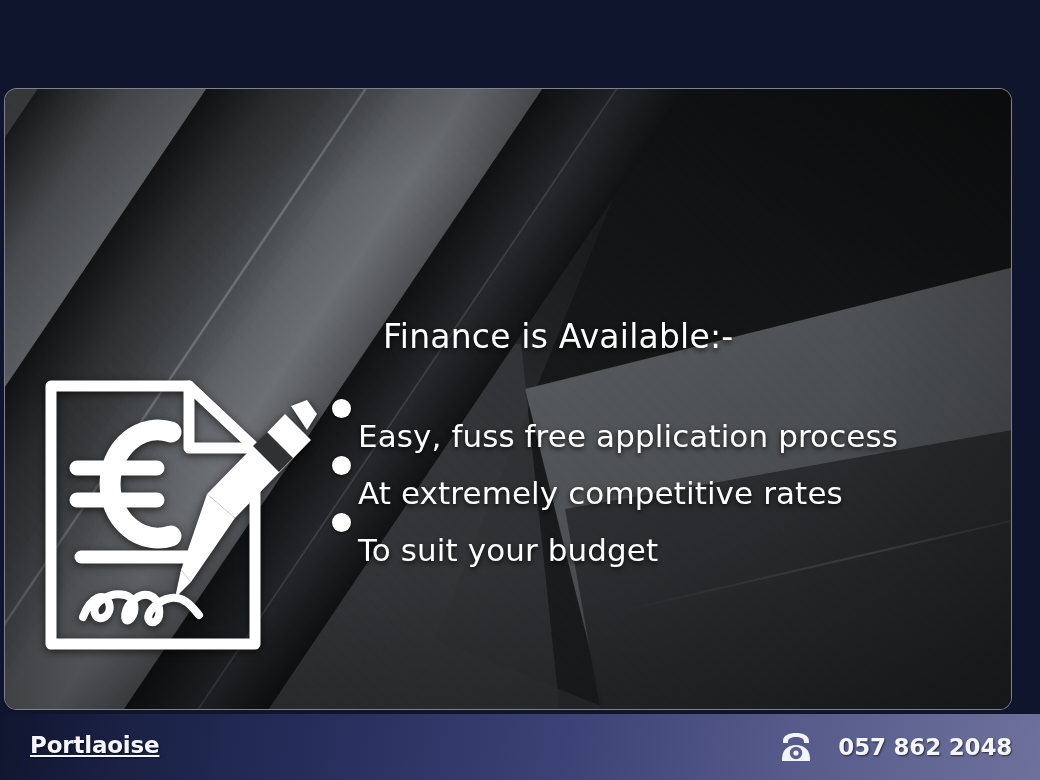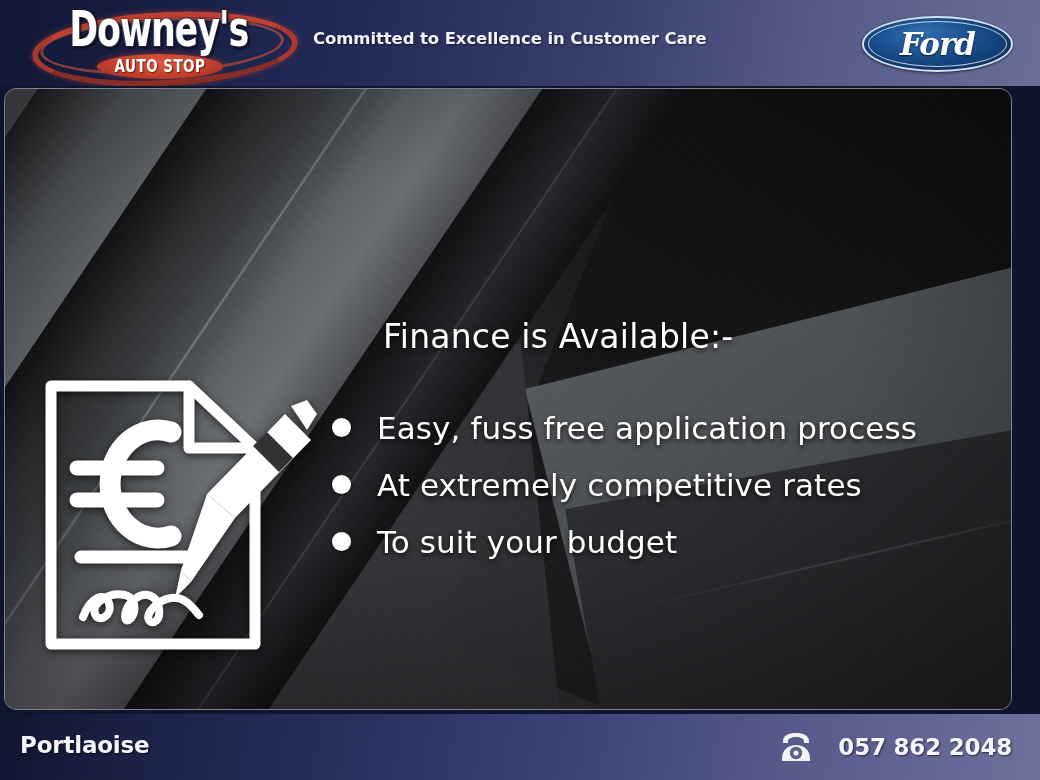--- a/index.html
+++ b/index.html
@@ -281,22 +281,22 @@
   }
   .bullets {
     position: absolute;
     left: 327px; top: 310px;
     z-index: 6;
     list-style: none;
     margin: 0; padding: 0;
   }
   .bullet-row {
     display: flex;
-    align-items: center;
     height: 57px;
+    flex-direction: column;
   }
   .bullet-dot {
     width: 19px; height: 19px;
     border-radius: 50%;
     background: #ffffff;
     flex: 0 0 auto;
     box-shadow: 0 1px 3px rgba(0,0,0,.7);
   }
   .bullet-text {
     margin-left: 26px;
@@ -314,27 +314,28 @@
     position: absolute;
     left: 0; top: 714px;
     width: 1040px; height: 66px;
     background: linear-gradient(100deg,
         #10152f 0%, #1a2144 12%, #262d5b 30%,
         #3c4275 54%, #565b8b 76%, #6e719b 100%);
     overflow: hidden;
   }
   .location {
     position: absolute;
-    left: 20px; top: 18px;
+    left: 30px; top: 18px;
     font-family: "DejaVu Sans", sans-serif;
     font-weight: 700;
     font-size: 23px;
     letter-spacing: -.2px;
     color: #f4f6fb;
     text-shadow: 1px 1px 2px rgba(0,0,0,.6);
+    text-decoration: underline;
   }
   .phone-group {
     position: absolute;
     right: 28px; top: 19px;
     display: flex;
     align-items: center;
   }
   .phone-icon { width: 34px; height: 28px; flex: 0 0 auto; }
   .phone-number {
     margin-left: 25px;
@@ -345,40 +346,20 @@
     color: #f4f6fb;
     text-shadow: 1px 1px 2px rgba(0,0,0,.6);
     white-space: nowrap;
   }
 </style>
 </head>
 <body>
 
 <div id="stage">
 
-  <div class="header">
-
-    <div class="brand-logo">
-      <div class="brand-ring"></div>
-      <div class="brand-ring2"></div>
-      <div class="brand-word">Downey's</div>
-      <div class="brand-badge">
-        <div class="brand-badge-text">AUTO STOP</div>
-      </div>
-    </div>
-
-    <div class="tagline">Committed to Excellence in Customer Care</div>
-
-    <div class="ford-logo">
-      <div class="ford-oval"></div>
-      <div class="ford-inner"></div>
-      <div class="ford-text">Ford</div>
-    </div>
-
-  </div>
 
   <div class="panel">
 
     <div class="bg-art">
       <div class="bg-base"></div>
       <div class="band b5"></div>
       <div class="band b6"></div>
       <div class="band b7"></div>
       <div class="band b8"></div>
       <div class="band b1"></div>

